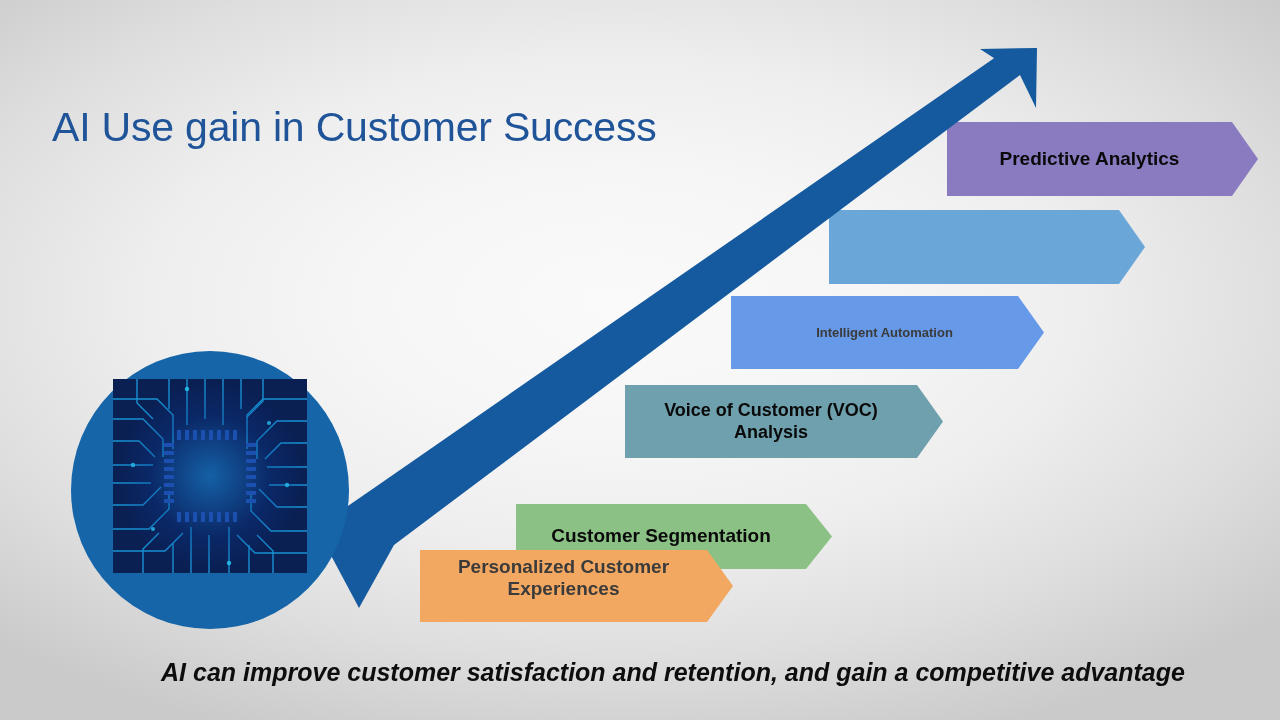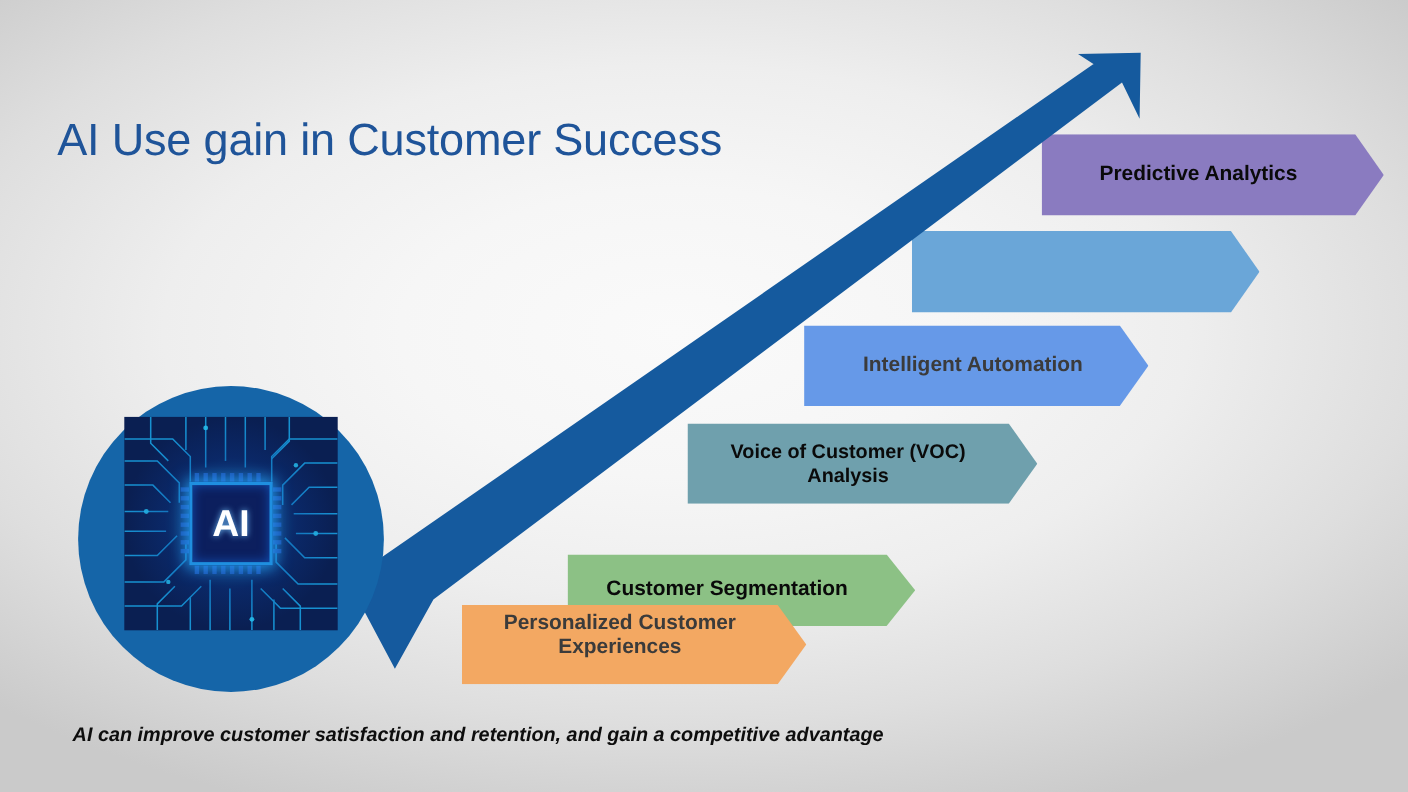--- a/index.html
+++ b/index.html
@@ -114,22 +114,22 @@
     line-height: 1;
     text-shadow: 0 0 6px rgba(120,200,255,0.9);
   }
 
   
   #caption {
     position: absolute;
     left: 0;
     top: 658px;
     width: 1280px;
-    text-align: left;
-    font-size: 18px;
+    text-align: center;
+    font-size: 25px;
     font-weight: bold;
     font-style: italic;
     color: #0d0d0d;
     padding-left: 66px;
     box-sizing: border-box;
   }
 </style>
 </head>
 <body>
 
@@ -144,21 +144,21 @@
       </div>
       <div class="banner" style="left: 829px; top: 210px; width: 316px; height: 74px;">
         <svg viewBox="0 0 316 74" preserveAspectRatio="none" class="layer" style="width: 316px; height: 74px;">
           <polygon points="0,0 290,0 316,37 290,74 0,74" fill="#6aa6d8"></polygon>
         </svg>
       </div>
       <div class="banner" style="left: 731px; top: 296px; width: 313px; height: 73px;">
         <svg viewBox="0 0 313 73" preserveAspectRatio="none" class="layer" style="width: 313px; height: 73px;">
           <polygon points="0,0 287,0 313,36.5 287,73 0,73" fill="#6699e8"></polygon>
         </svg>
-        <div class="banner-label" style="color: rgb(59, 59, 59); font-size: 19px; margin-left: 20px;">Intelligent Automation</div>
+        <div class="banner-label" style="color: rgb(59, 59, 59); font-size: 13px; margin-left: 20px;">Intelligent Automation</div>
       </div>
       <div class="banner" style="left: 625px; top: 385px; width: 318px; height: 73px;">
         <svg viewBox="0 0 318 73" preserveAspectRatio="none" class="layer" style="width: 318px; height: 73px;">
           <polygon points="0,0 292,0 318,36.5 292,73 0,73" fill="#6fa0ad"></polygon>
         </svg>
         <div class="banner-label" style="color: rgb(10, 10, 10); font-size: 18px;">Voice of Customer (VOC)
 Analysis</div>
       </div>
       <div class="banner" style="left: 516px; top: 468px; width: 316px; height: 65px; margin-top: 36px;">
         <svg viewBox="0 0 316 65" preserveAspectRatio="none" class="layer" style="width: 316px; height: 65px;">
@@ -256,22 +256,19 @@
             <rect x="82" y="13" width="10" height="4"></rect>
               <rect x="82" y="21" width="10" height="4"></rect>
             <rect x="82" y="29" width="10" height="4"></rect>
               <rect x="82" y="37" width="10" height="4"></rect>
             <rect x="82" y="45" width="10" height="4"></rect>
               <rect x="82" y="53" width="10" height="4"></rect>
             <rect x="82" y="61" width="10" height="4"></rect>
               <rect x="82" y="69" width="10" height="4"></rect>
           </g>
         </svg>
-        <div class="chip-body" style="background: rgb(12, 31, 94); border-color: rgb(31, 143, 224);">
-          <span class="chip-text">AI</span>
-        </div>
       </div>
     </div>
   </div>
 
   <div id="caption">AI can improve customer satisfaction and retention, and gain a competitive advantage</div>
 
 </div>
 
 </body></html>

